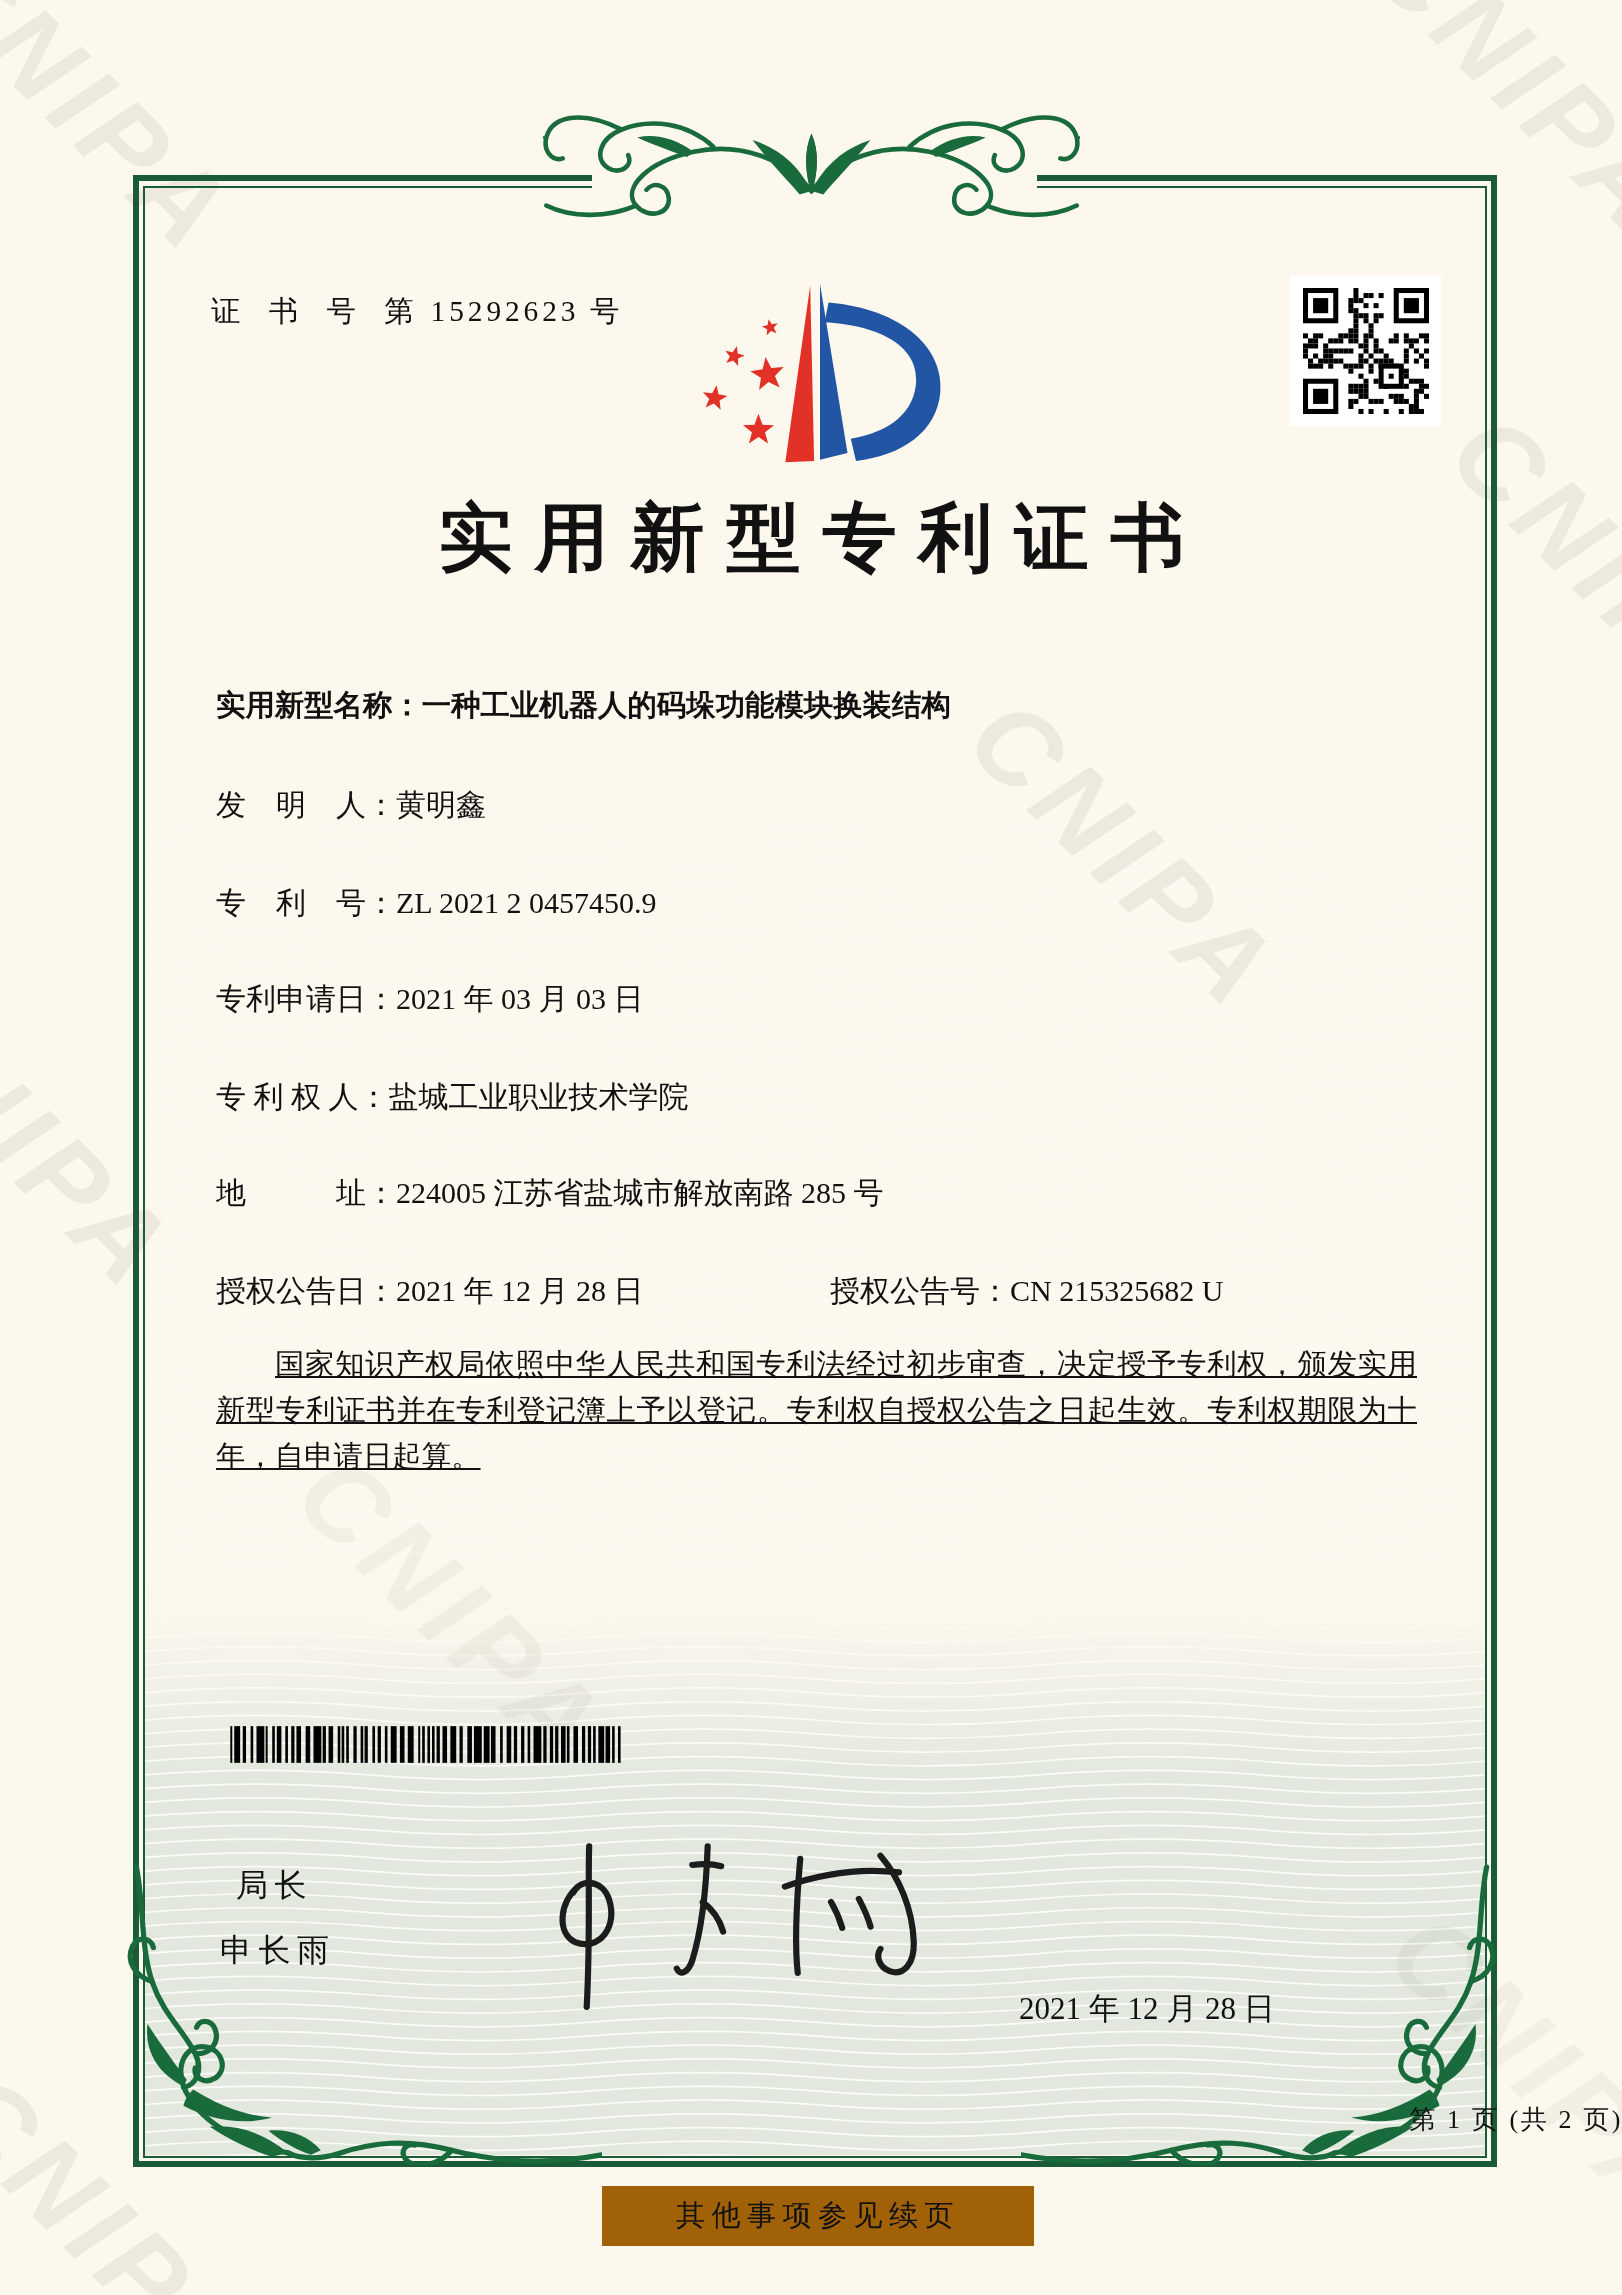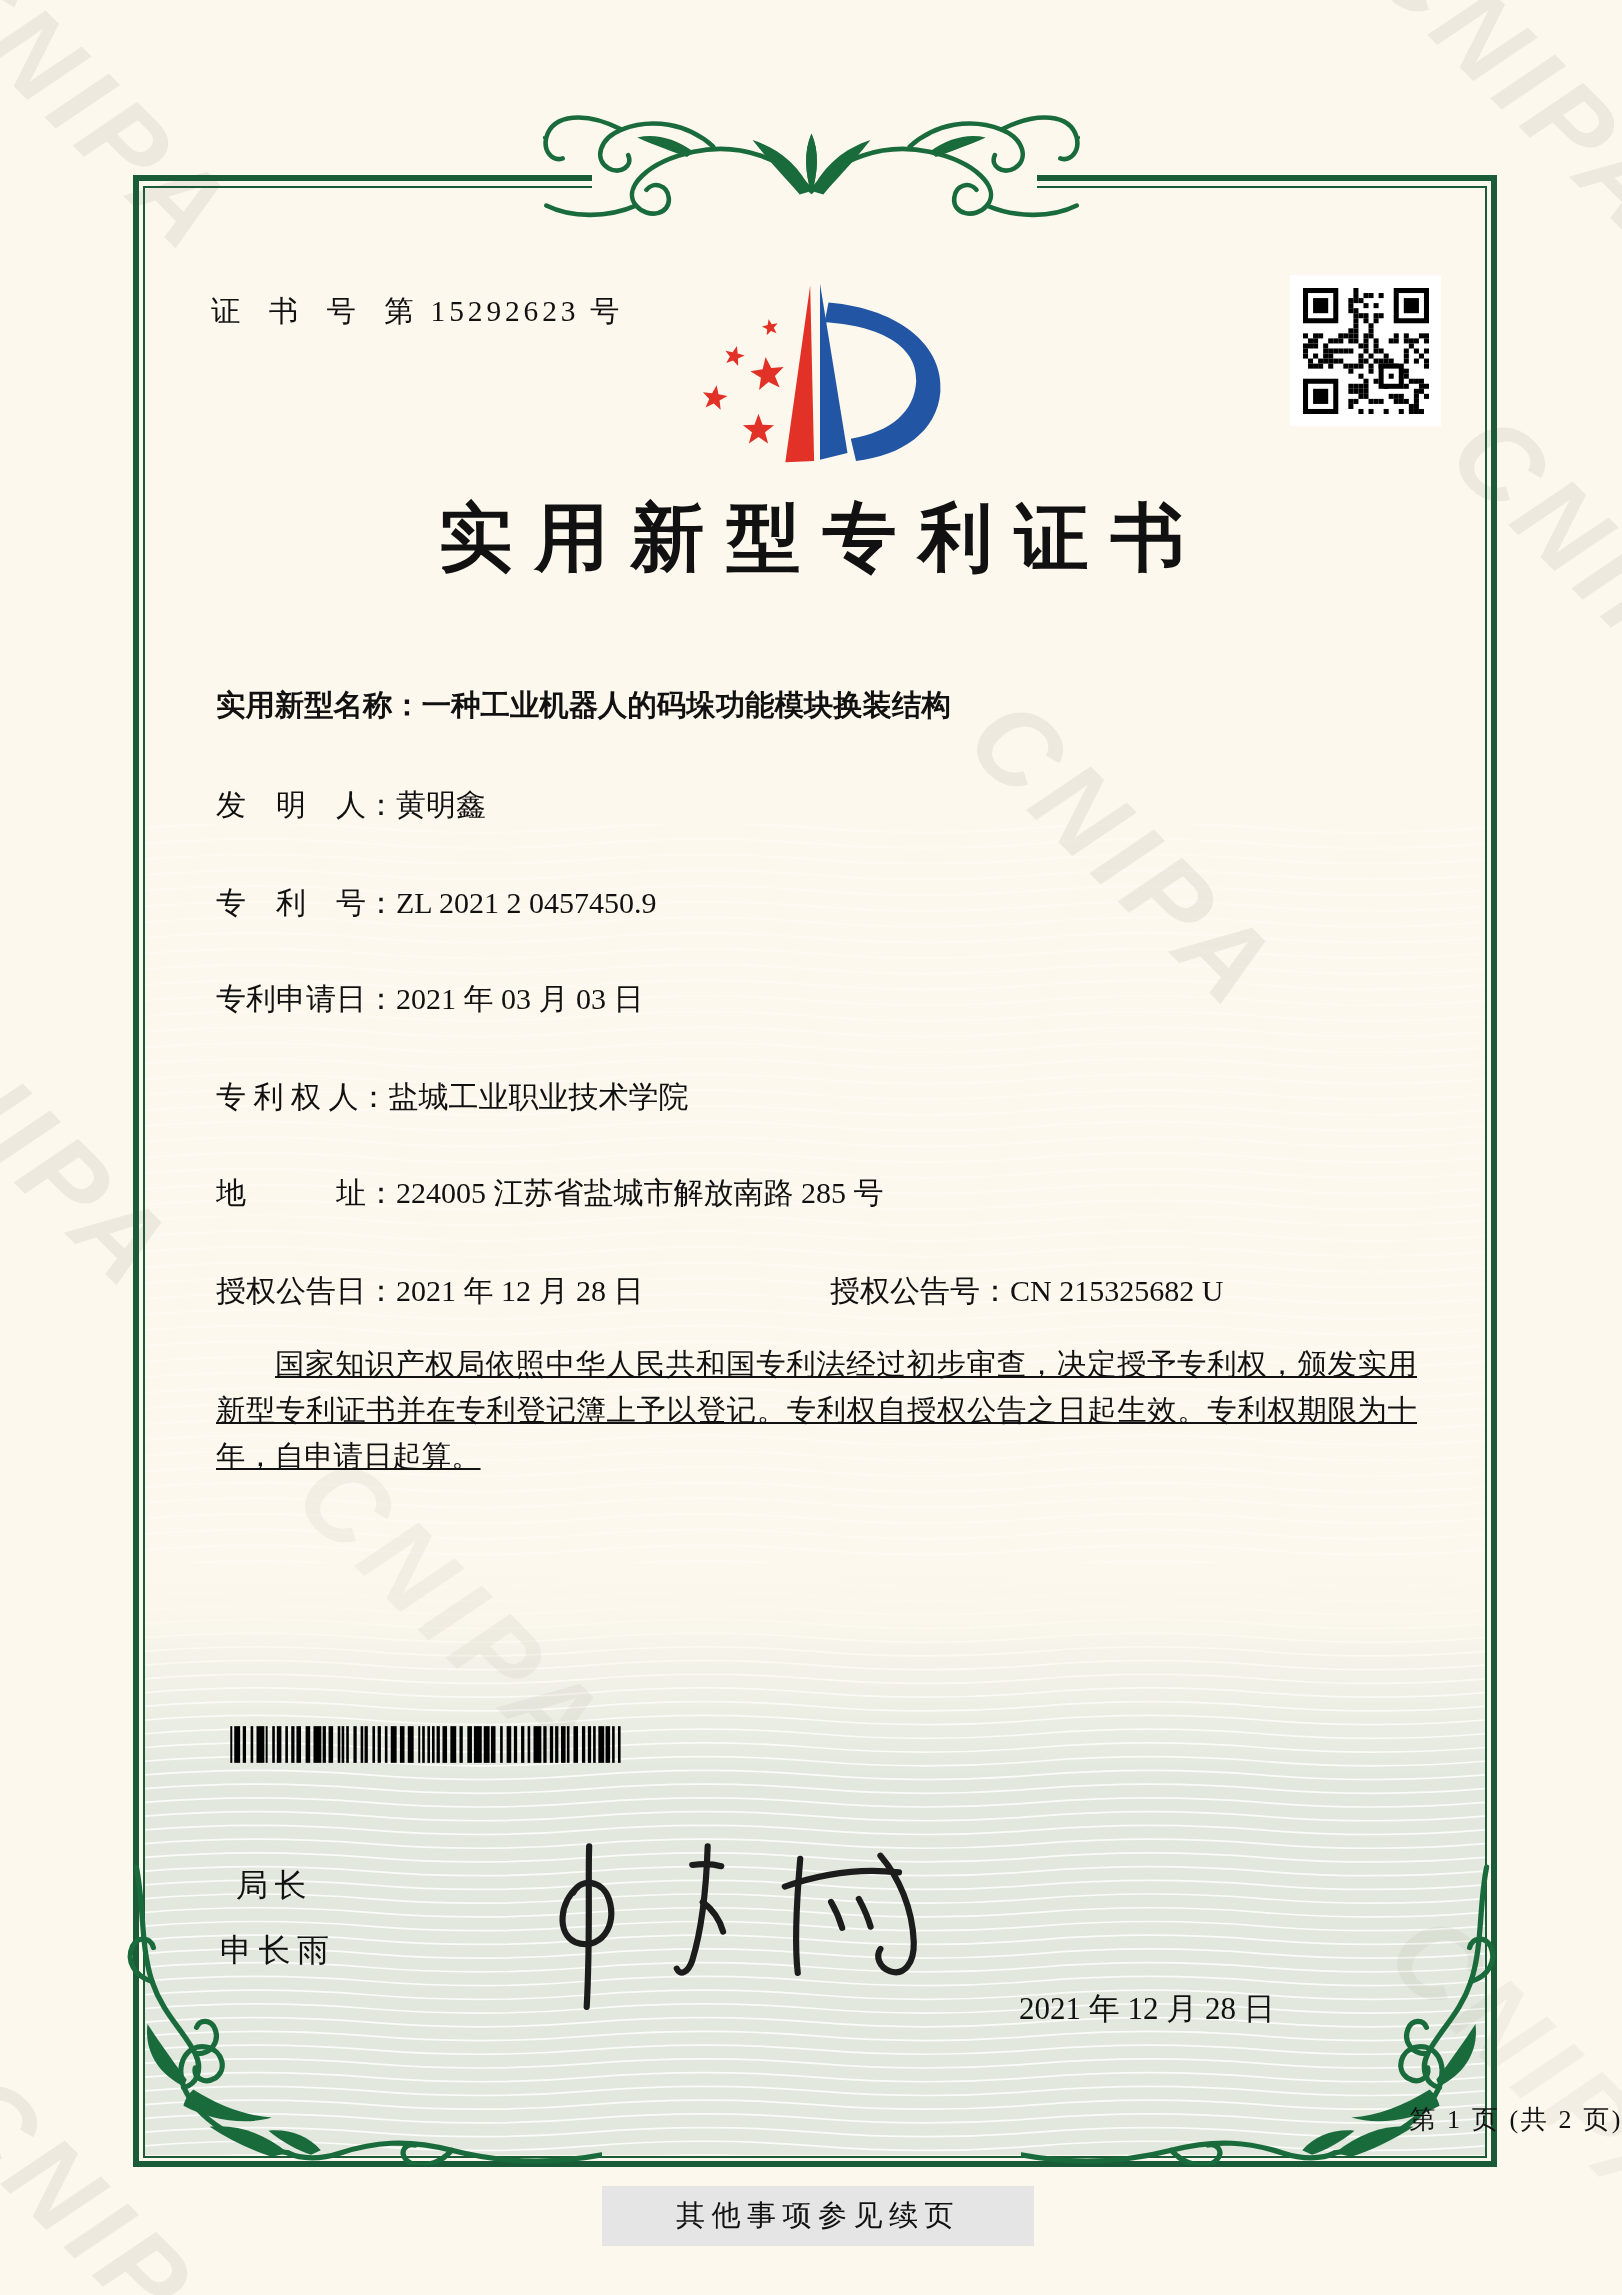--- a/index.html
+++ b/index.html
@@ -56,21 +56,21 @@
     font-size:29.4px; line-height:46px; text-align:justify; }
   .paras p { text-indent:59px; margin:0;text-decoration:underline; }
   .barcode { position:absolute; left:229px; top:1726px; z-index:4; }
   .officer-title { position:absolute; left:236px; top:1864px; font-size:32px; letter-spacing:6.5px; z-index:4; }
   .officer-name  { position:absolute; left:220px; top:1929px; font-size:32px; letter-spacing:6.5px; z-index:4; }
   .sig { position:absolute; left:504px; top:1819px; width:432px; height:203px; z-index:4; }
   .issue-date { position:absolute; left:1019px; top:1988px; font-size:31px; z-index:4; white-space:nowrap; }
   .page-info { position:absolute; left:0; right:0; top:2102px; text-align:right;
     font-size:26px; letter-spacing:2.6px; z-index:4; }
   .footer-note { position:absolute; left:602px; top:2186px; width:432px; height:60px;
-    background:#e5e5e5; display:flex; align-items:center; justify-content:center;
+    background:#a16207; display:flex; align-items:center; justify-content:center;
     font-size:29px; letter-spacing:6.5px; z-index:4; }
 </style>
 </head>
 <body>
 
 <div class="page" style="--frame-green: #1a5c38; --orn-green: #1a6b3c; --logo-red: #e23227; --logo-blue: #2256a5; --paper: #fdf8ee;">
 
   <svg id="waves-faint" viewBox="0 0 2048 1130" preserveAspectRatio="none">
       <path d="M0 6 q 170.7 -14 341.3 0 t 341.3 0 t 341.3 0 t 341.3 0 t 341.3 0 t 341.3 0" fill="none" stroke="#ffffff" stroke-width="2.6" opacity="0.5"></path>
       <path d="M0 30 q 170.7 -14 341.3 0 t 341.3 0 t 341.3 0 t 341.3 0 t 341.3 0 t 341.3 0" fill="none" stroke="#ffffff" stroke-width="2.6" opacity="0.5"></path>

